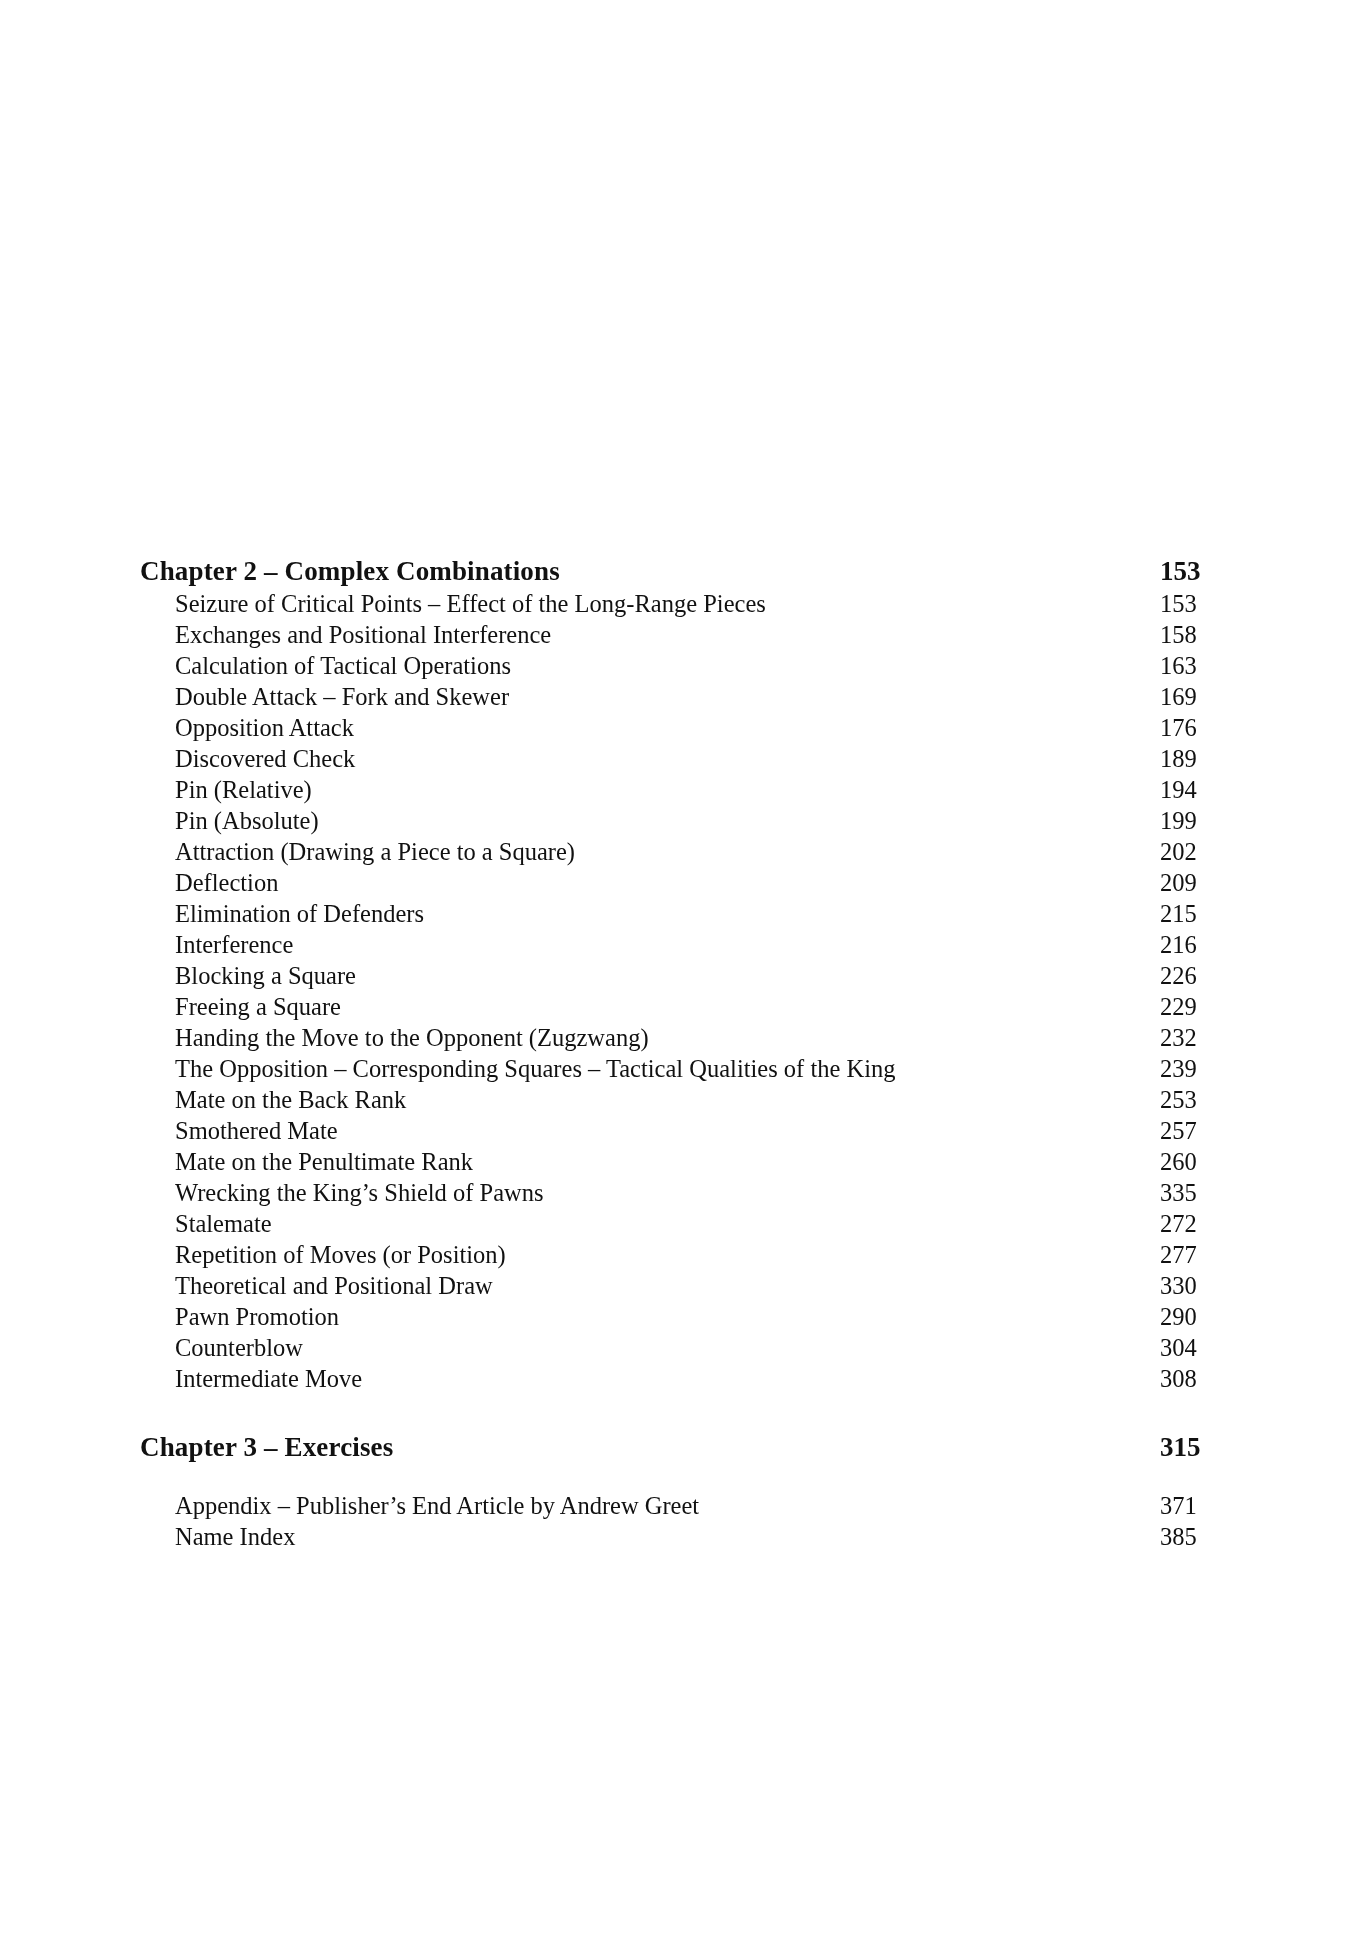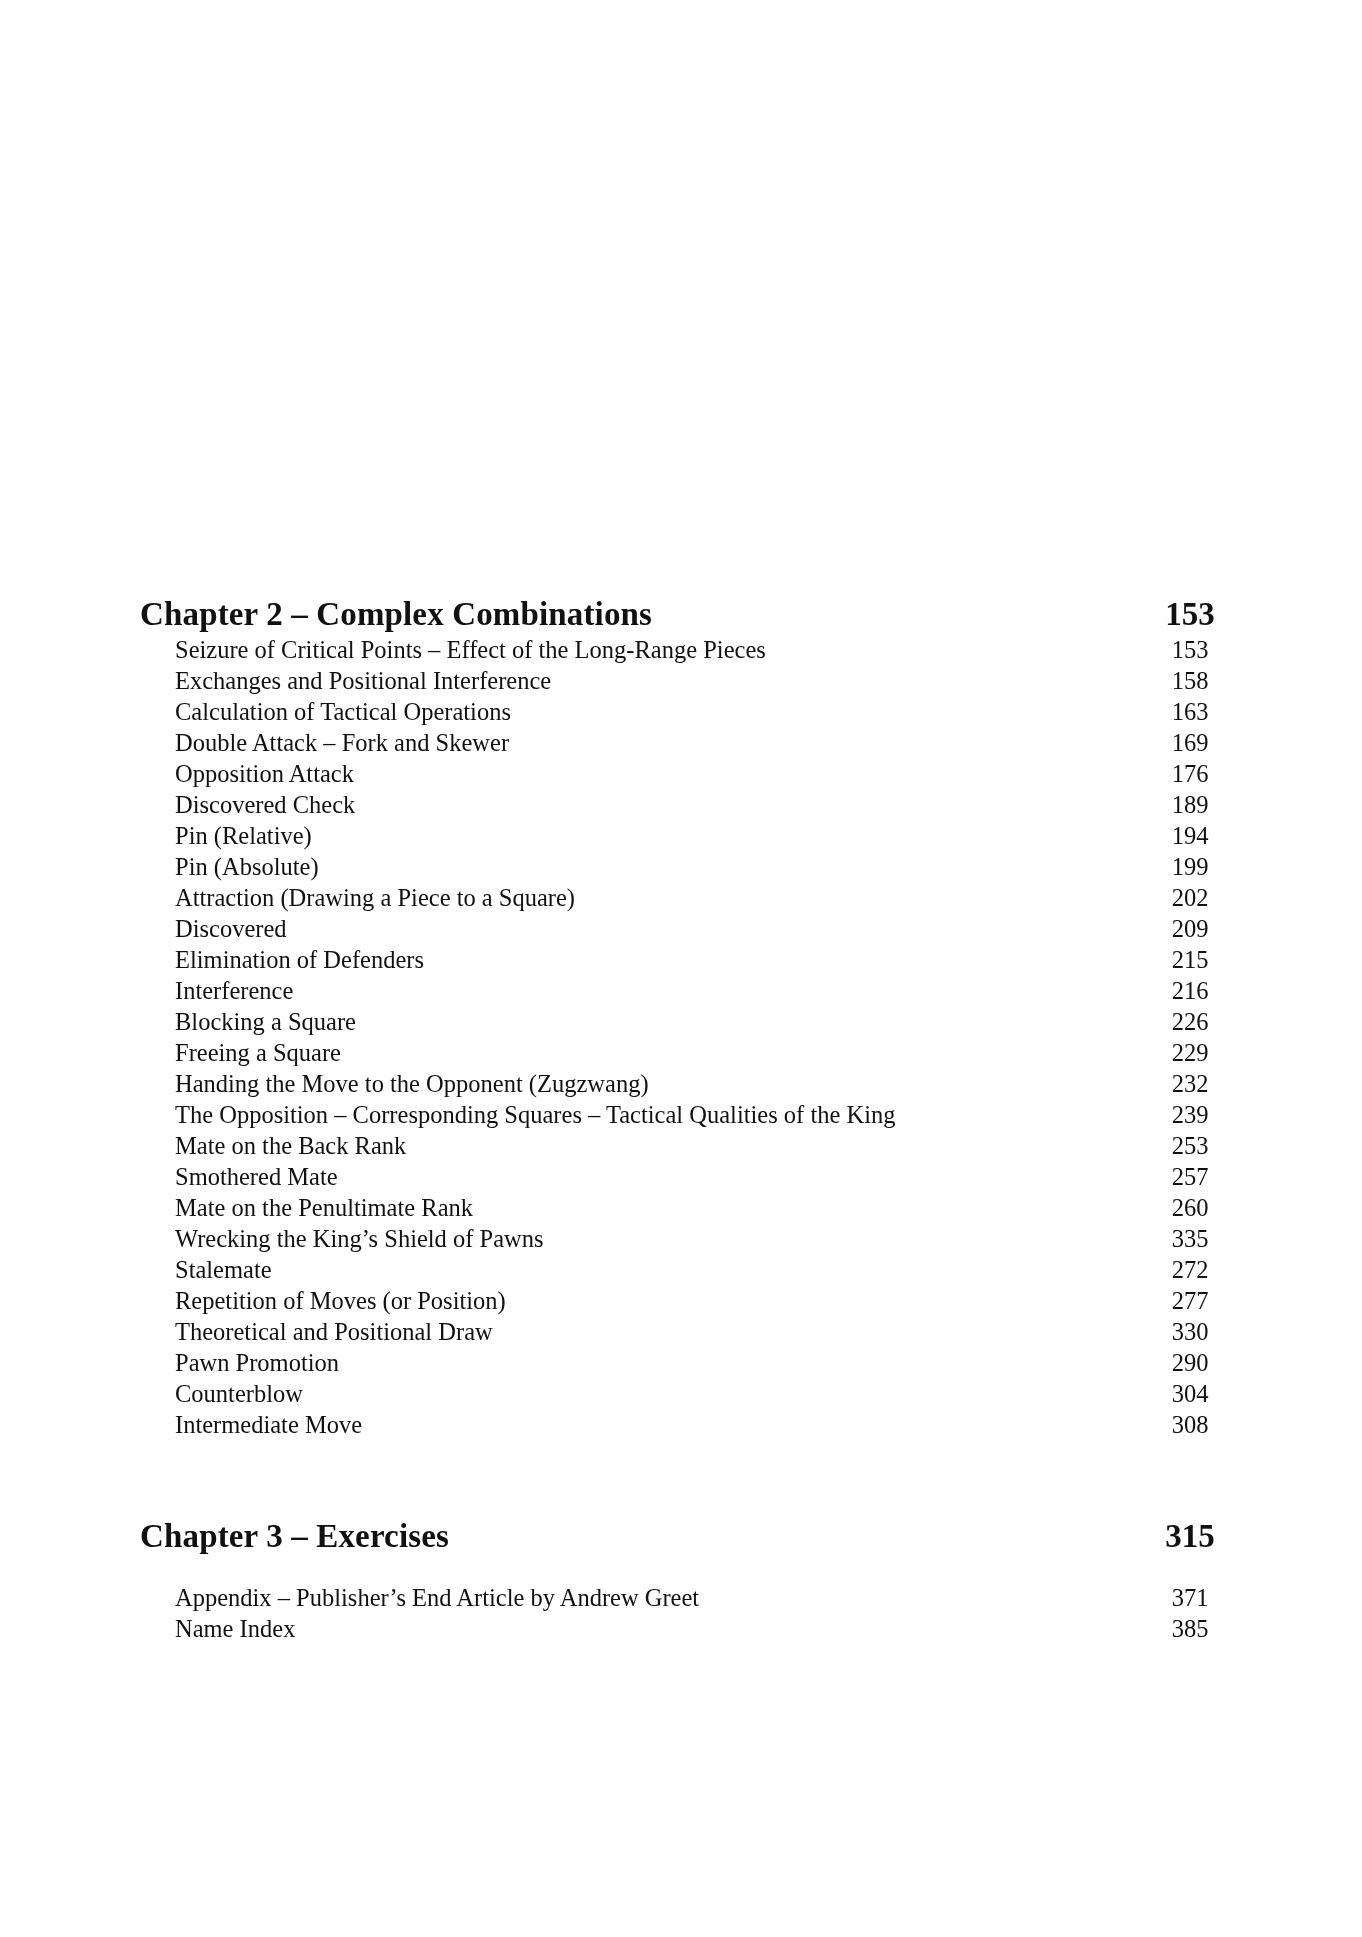--- a/index.html
+++ b/index.html
@@ -32,30 +32,29 @@
     display: flex;
     align-items: baseline;
     justify-content: space-between;
     line-height: 1.0;
   }
   .entry .label {
     white-space: nowrap;
   }
   .entry .page-no {
     white-space: nowrap;
-    text-align: center;
+    text-align: left;
     min-width: 60px;
   }
 
   
   .chapter-row {
     font-weight: bold;
-    font-size: 33px;
+    font-size: 27px;
     margin-bottom: 7px;
-    margin-top: 40px;
   }
   .chapter-row .label {
     letter-spacing: 0.15px;
   }
   .chapter-row .page-no {
     font-weight: bold;
   }
 
   
   .sub-row {
@@ -115,21 +114,21 @@
     </div>
     <div class="entry sub-row">
       <span class="label">Pin (Absolute)</span>
       <span class="page-no">199</span>
     </div>
     <div class="entry sub-row">
       <span class="label">Attraction (Drawing a Piece to a Square)</span>
       <span class="page-no">202</span>
     </div>
     <div class="entry sub-row">
-      <span class="label">Discovered</span>
+      <span class="label">Deflection</span>
       <span class="page-no">209</span>
     </div>
     <div class="entry sub-row">
       <span class="label">Elimination of Defenders</span>
       <span class="page-no">215</span>
     </div>
     <div class="entry sub-row">
       <span class="label">Interference</span>
       <span class="page-no">216</span>
     </div>

